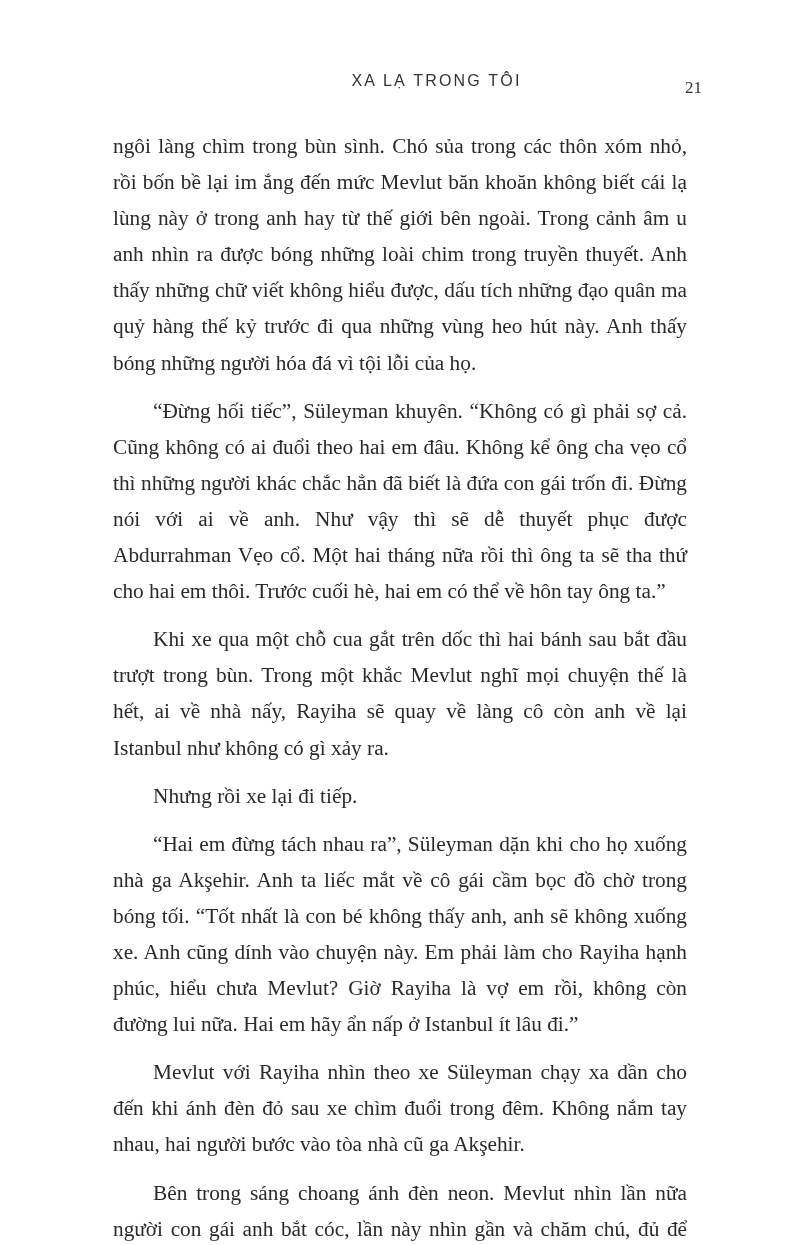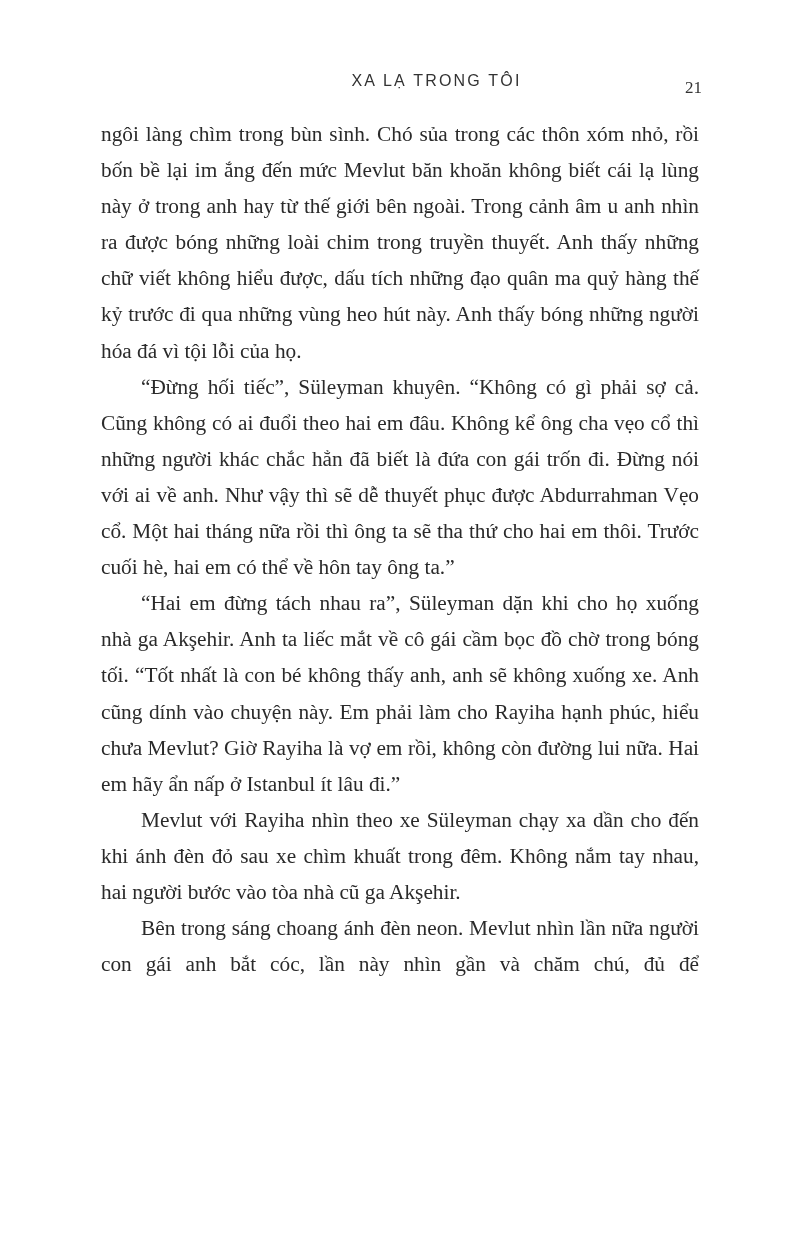--- a/index.html
+++ b/index.html
@@ -45,32 +45,34 @@
       position: absolute;
       top: 116px;
       left: 101px;
       width: 598px;
       font-size: 21.3px;
       line-height: 36.1px;
       text-align: justify;
       hyphens: none;
     }
     .para {
-      margin: 0;
+      margin: 12px;
       text-indent: 0;
     }
     .para.indent { text-indent: 40px; font-family: Liberation Serif, serif; }
   </style>
 </head>
 <body>
 
 <div class="page-header">
   <div class="running-title">XA LẠ TRONG TÔI</div>
   <div class="page-number">21</div>
 </div>
 
 <div class="body-text">
   <p class="para">ngôi làng chìm trong bùn sình. Chó sủa trong các thôn xóm nhỏ, rồi bốn bề lại im ắng đến mức Mevlut băn khoăn không biết cái lạ lùng này ở trong anh hay từ thế giới bên ngoài. Trong cảnh âm u anh nhìn ra được bóng những loài chim trong truyền thuyết. Anh thấy những chữ viết không hiểu được, dấu tích những đạo quân ma quỷ hàng thế kỷ trước đi qua những vùng heo hút này. Anh thấy bóng những người hóa đá vì tội lỗi của họ.</p>
   <p class="para indent">“Đừng hối tiếc”, Süleyman khuyên. “Không có gì phải sợ cả. Cũng không có ai đuổi theo hai em đâu. Không kể ông cha vẹo cổ thì những người khác chắc hẳn đã biết là đứa con gái trốn đi. Đừng nói với ai về anh. Như vậy thì sẽ dễ thuyết phục được Abdurrahman Vẹo cổ. Một hai tháng nữa rồi thì ông ta sẽ tha thứ cho hai em thôi. Trước cuối hè, hai em có thể về hôn tay ông ta.”</p>
+  <p class="para indent">Khi xe qua một chỗ cua gắt trên dốc thì hai bánh sau bắt đầu trượt trong bùn. Trong một khắc Mevlut nghĩ mọi chuyện thế là hết, ai về nhà nấy, Rayiha sẽ quay về làng cô còn anh về lại Istanbul như không có gì xảy ra.</p>
+  <p class="para indent">Nhưng rồi xe lại đi tiếp.</p>
   <p class="para indent">“Hai em đừng tách nhau ra”, Süleyman dặn khi cho họ xuống nhà ga Akşehir. Anh ta liếc mắt về cô gái cầm bọc đồ chờ trong bóng tối. “Tốt nhất là con bé không thấy anh, anh sẽ không xuống xe. Anh cũng dính vào chuyện này. Em phải làm cho Rayiha hạnh phúc, hiểu chưa Mevlut? Giờ Rayiha là vợ em rồi, không còn đường lui nữa. Hai em hãy ẩn nấp ở Istanbul ít lâu đi.”</p>
-  <p class="para indent">Mevlut với Rayiha nhìn theo xe Süleyman chạy xa dần cho đến khi ánh đèn đỏ sau xe chìm khuất trong đêm. Không nắm tay nhau, hai người bước vào tòa nhà cũ ga Akşehir.</p>
+  <p class="para indent">Mevlut với Rayiha nhìn theo xe Süleyman chạy xa dần cho đến khi ánh đèn đỏ sau xe chìm đuổi trong đêm. Không nắm tay nhau, hai người bước vào tòa nhà cũ ga Akşehir.</p>
   <p class="para indent" style="text-align-last: justify;">Bên trong sáng choang ánh đèn neon. Mevlut nhìn lần nữa người con gái anh bắt cóc, lần này nhìn gần và chăm chú, đủ để</p>
 </div>
 
 </body></html>

